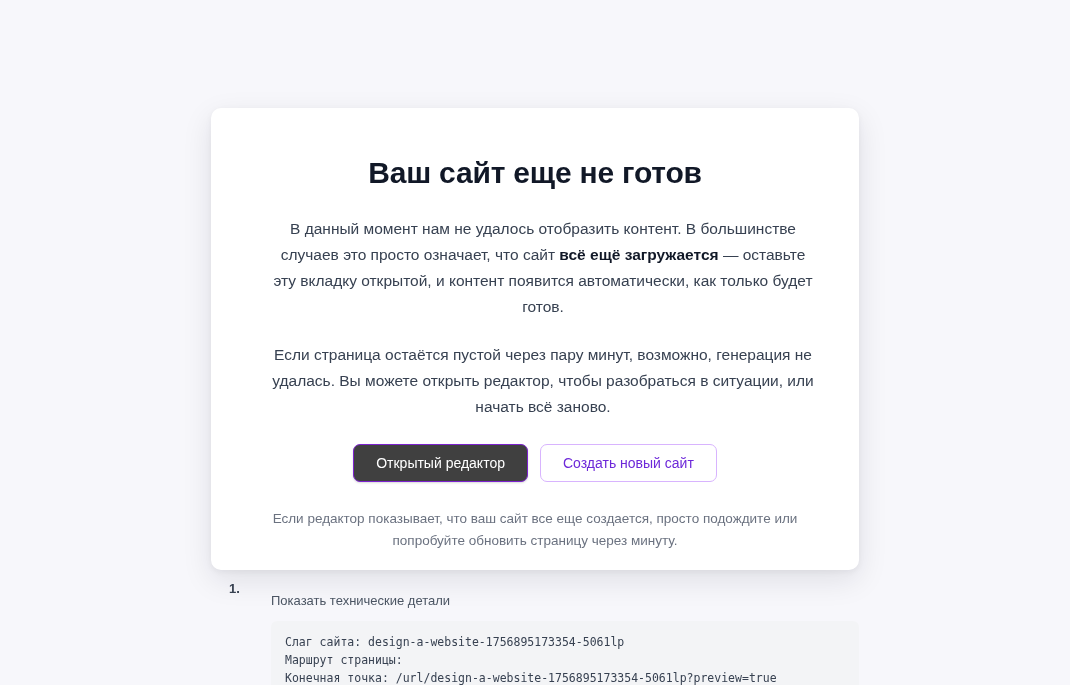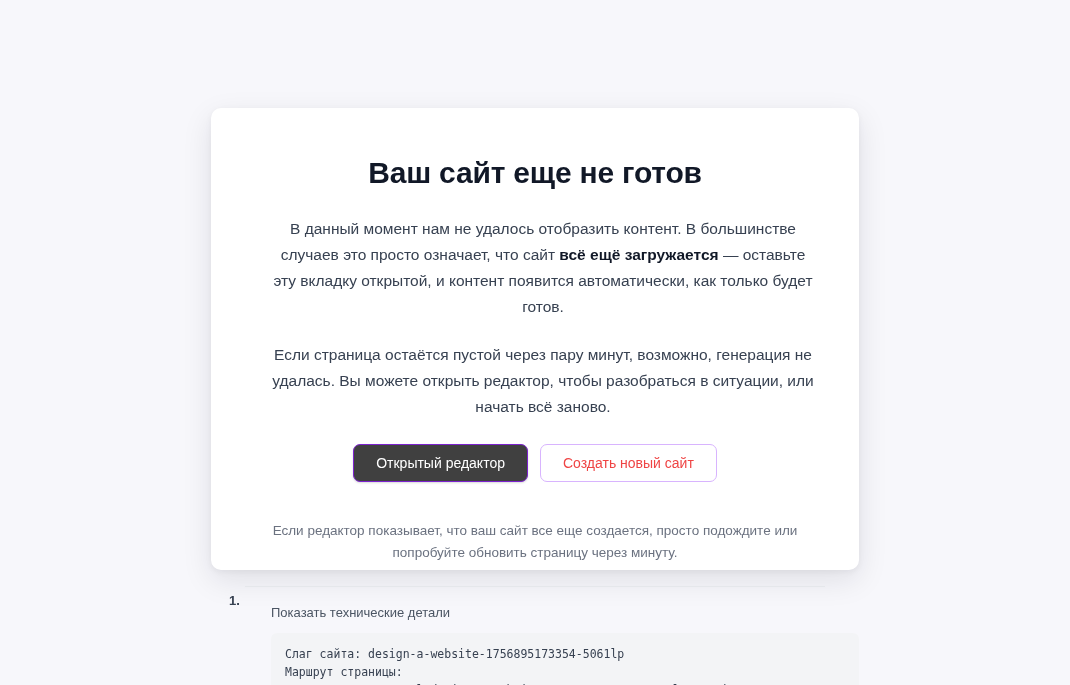--- a/index.html
+++ b/index.html
@@ -85,26 +85,26 @@
     justify-content: center;
   }
   .btn-primary {
     background: #404040;
     color: #ffffff;
     border: 1px solid #7c22ce;
     box-shadow: 0 1px 2px rgba(0,0,0,0.15);
   }
   .btn-secondary {
     background: #ffffff;
-    color: #ef4444;
+    color: #6d28d9;
     border: 1px solid #d8b4fe;
   }
 
   .hint {
-    margin: 38px auto 0 auto;
+    margin: 26px auto 0 auto;
     max-width: 560px;
     text-align: center;
     font-size: 13.5px;
     line-height: 22px;
     color: #6b7280;
   }
 
   .divider {
     margin-top: 22px;
     border-top: 1px solid #e5e7eb;

